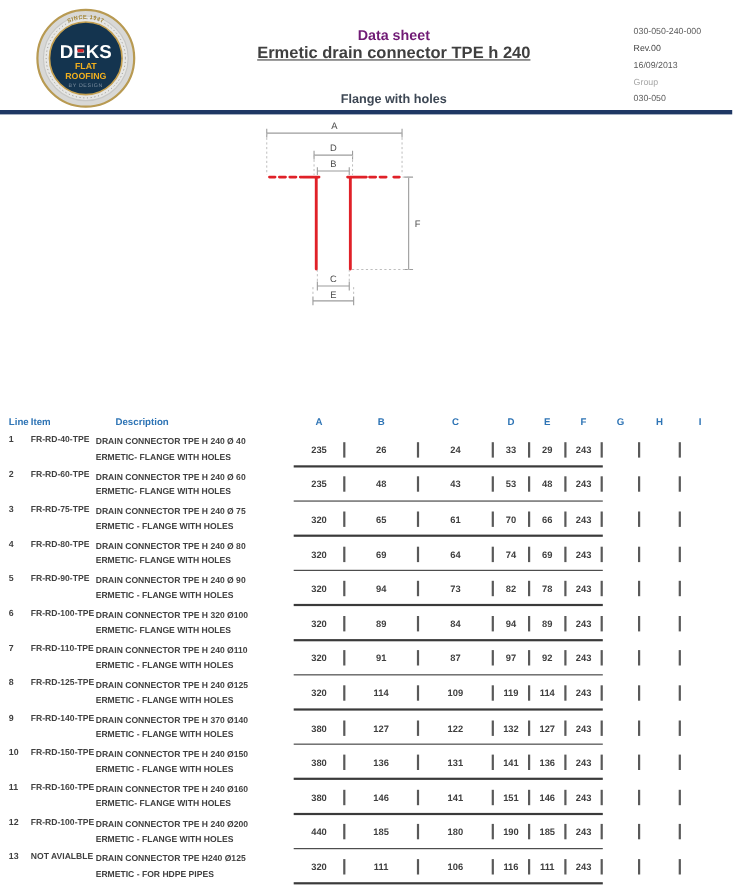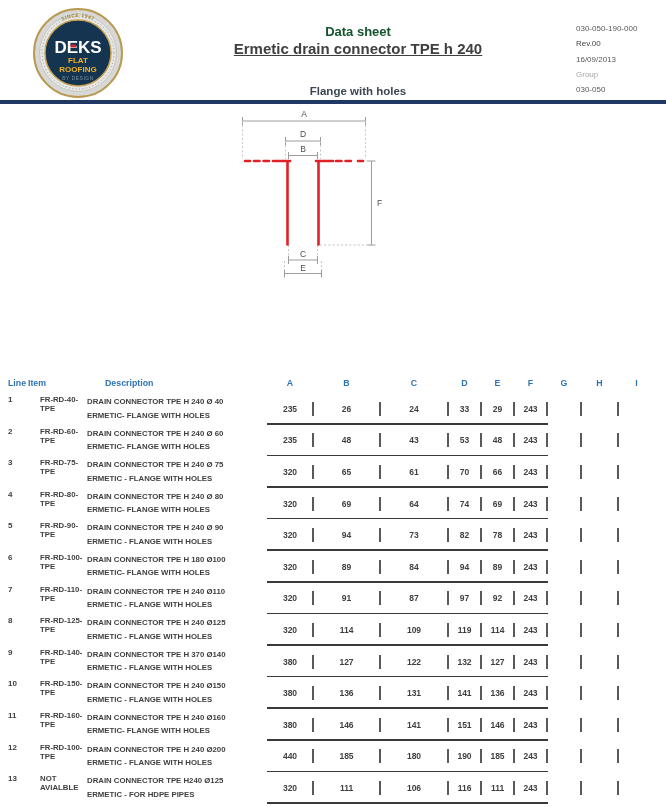--- a/index.html
+++ b/index.html
@@ -4,42 +4,42 @@
 <style>
   html,body{margin:0;padding:0;background:#fff;}
   .page{position:relative;width:666px;height:807px;background:#fff;overflow:hidden;
         font-family:"Liberation Sans",sans-serif;color:#404040;}
 
   
   .header{position:absolute;top:0;left:0;width:666px;height:100px;display:grid;
           grid-template-columns:140px 1fr 90px;}
   .logo-wrap{padding:6px 0 0 28px;}
   .titles{text-align:center;padding-top:24px;}
-  .doc-type{font-size:13px;font-weight:bold;color:#14532d;line-height:16px;}
+  .doc-type{font-size:13px;font-weight:bold;color:#701a75;line-height:16px;}
   .main-title{font-size:15px;font-weight:bold;color:#3f3f3f;line-height:18px;text-decoration:underline;}
   .section-title{font-size:11.5px;font-weight:bold;color:#3d4754;margin-top:27px;line-height:13px;}
   .doc-info{padding-top:21px;font-size:8px;color:#595959;line-height:15.3px;}
   .doc-info .bold{font-weight:normal;color:#3f3f3f;}
   .doc-info .muted{color:#a6a6a6;}
   .rule{position:absolute;top:100px;left:0;width:666px;height:3.5px;background:#1f3864;}
 
   
   .diagram{position:absolute;top:106px;left:0;}
 
   
   .table{position:absolute;top:378px;left:0;width:548px;font-weight:bold;color:#3f3f3f;}
   .row{display:grid;grid-template-columns:28px 59px 180px 46px 67px 68px 33px 33px 33px 34px 37px 37px;}
   .thead{height:15px;color:#2e74b5;font-size:8.8px;align-items:start;}
   .th-line{padding-left:8px;}
   .th-desc{padding-left:18px;}
   .th-num{text-align:center;}
   .trow{position:relative;height:31.6px;}
   .trow::after{content:"";position:absolute;left:267px;right:0;bottom:0;height:1.5px;background:#3a3a3a;}
   .c-line{padding:2px 0 0 8px;font-size:8px;}
-  .c-item{padding-top:2px;font-size:7.8px;margin-left:12px;}
+  .c-item{padding-top:2px;font-size:7.8px;}
   .c-desc{padding-top:2px;font-size:7.8px;line-height:13.5px;}
   .c-num{display:flex;align-items:center;justify-content:center;font-size:8.5px;position:relative;}
   .c-num.sep::after{content:"";position:absolute;right:-1px;top:50%;margin-top:-7px;width:2px;height:14px;background:#595959;}
 </style>
 </head>
 <body>
 
 <div class="page">
 
   <div class="header">
@@ -61,21 +61,21 @@
       </svg>
     </div>
 
     <div class="titles">
       <div class="doc-type">Data sheet</div>
       <div class="main-title">Ermetic drain connector TPE h 240</div>
       <div class="section-title">Flange with holes</div>
     </div>
 
     <div class="doc-info">
-      <div>030-050-190-000</div>
+      <div>030-050-240-000</div>
       <div class="bold">Rev.00</div>
       <div>16/09/2013</div>
       <div class="muted">Group</div>
       <div>030-050</div>
     </div>
   </div>
 
   <div class="rule"></div>
 
   <svg class="diagram" width="666" height="182" viewBox="0 0 666 182">
@@ -238,21 +238,21 @@
       <div class="c-num sep">78</div>
       <div class="c-num sep">243</div>
       <div class="c-num sep"></div>
       <div class="c-num sep"></div>
       <div class="c-num"></div>
     </div>
         <div class="row trow">
       <div class="c-line">6</div>
       <div class="c-item">FR-RD-100-TPE</div>
       <div class="c-desc">
-        <div>DRAIN CONNECTOR TPE H 180 Ø100</div>
+        <div>DRAIN CONNECTOR TPE H 320 Ø100</div>
         <div>ERMETIC- FLANGE WITH HOLES</div>
       </div>
       <div class="c-num sep">320</div>
       <div class="c-num sep">89</div>
       <div class="c-num sep">84</div>
       <div class="c-num sep">94</div>
       <div class="c-num sep">89</div>
       <div class="c-num sep">243</div>
       <div class="c-num sep"></div>
       <div class="c-num sep"></div>

